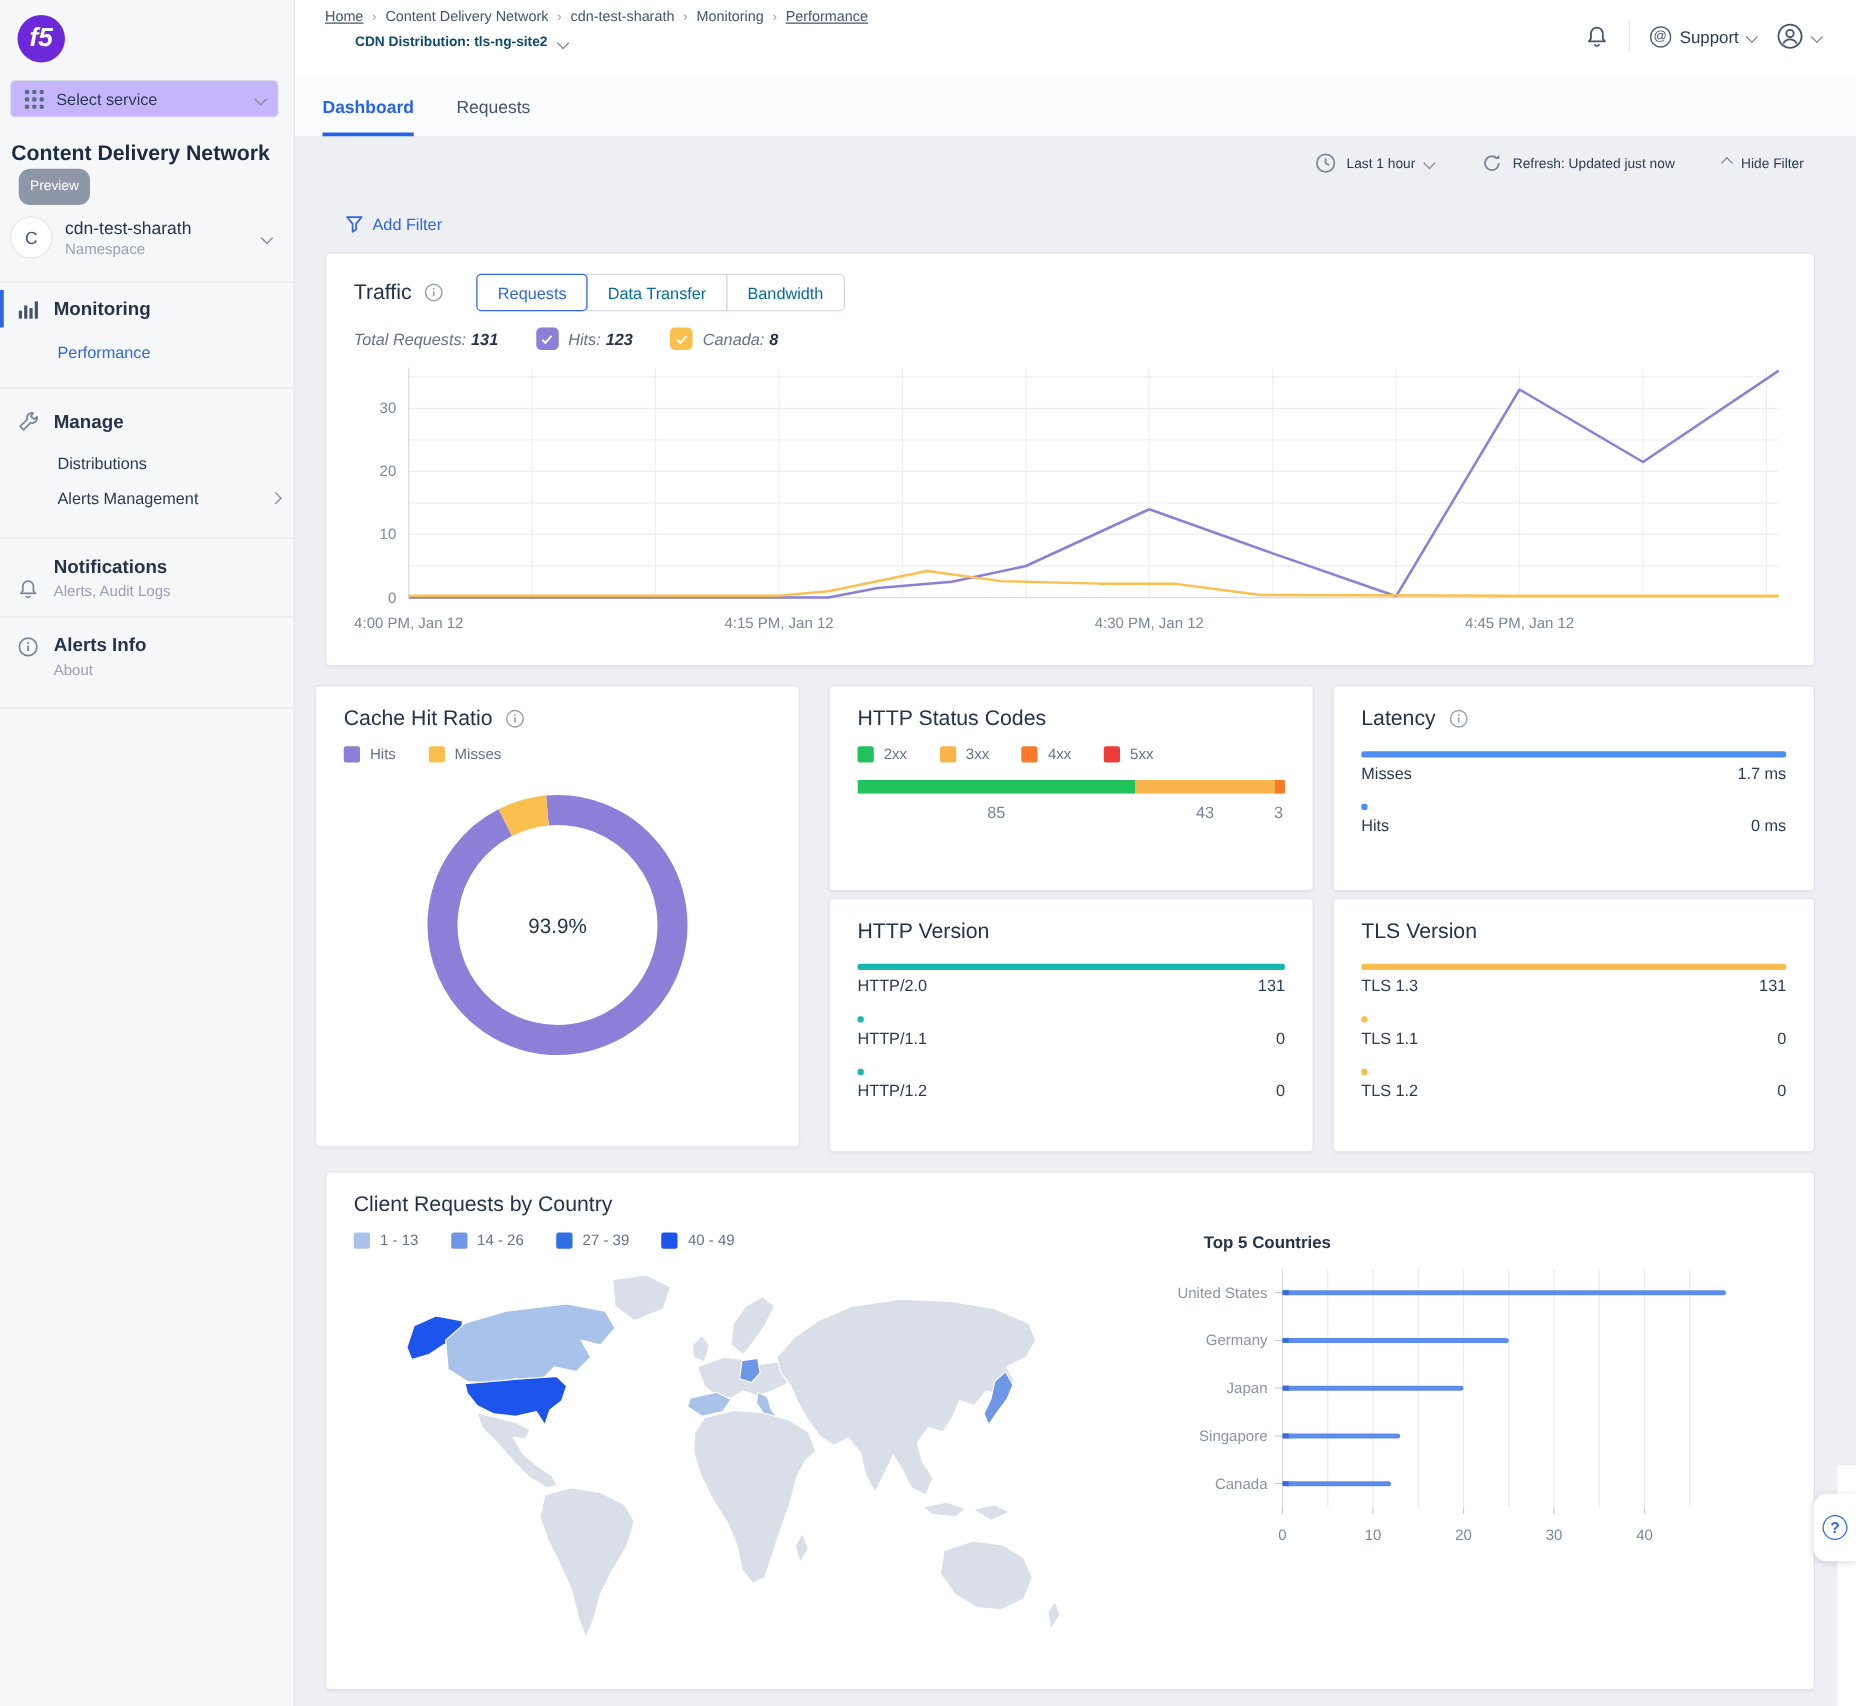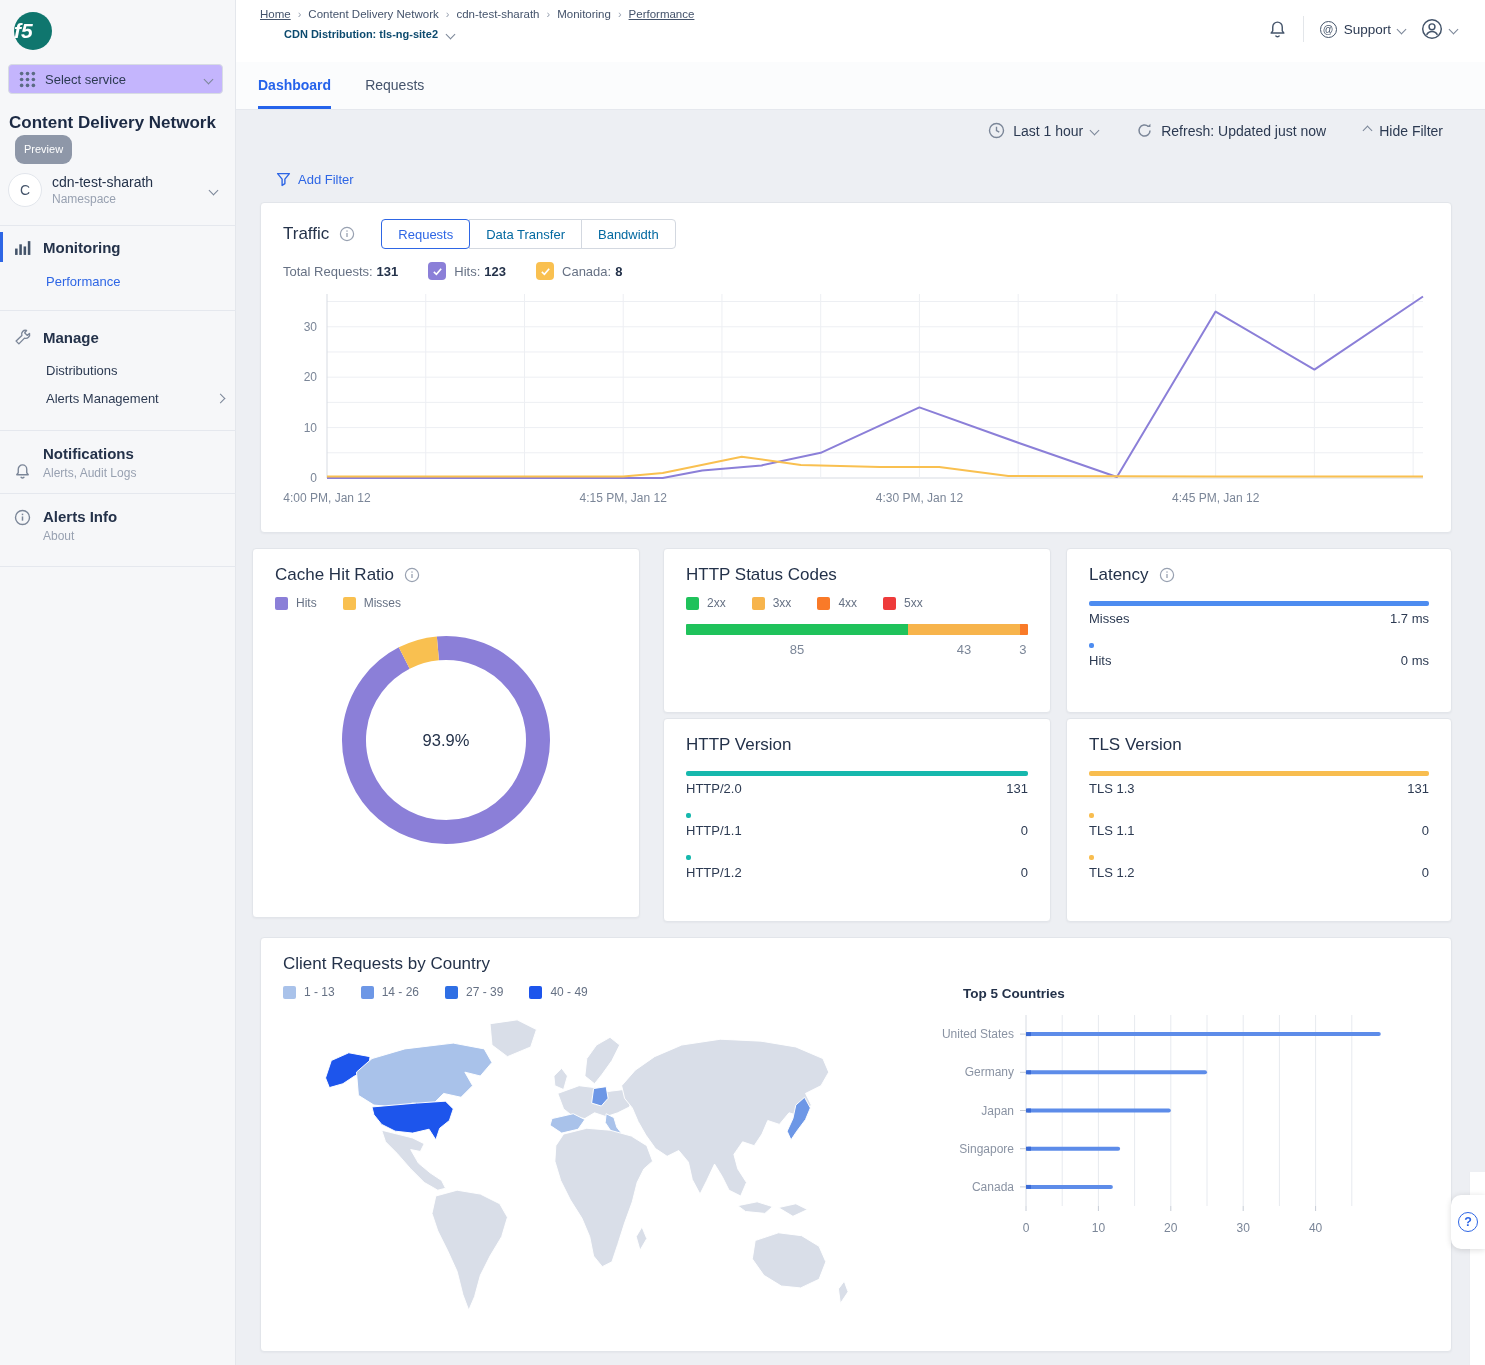--- a/index.html
+++ b/index.html
@@ -2,21 +2,21 @@
 <html><head>
 <meta charset="utf-8">
 <style>
   * { margin:0; padding:0; box-sizing:border-box; }
   html,body { width:1485px; height:1365px; }
   body { position:relative; background:#edeff3; font-family:"Liberation Sans",sans-serif; color:#24324a; overflow:hidden; }
   svg text { font-family:"Liberation Sans",sans-serif; }
 
   
   .sidebar { position:absolute; left:0; top:0; width:236px; height:100%; background:#f6f7f9; border-right:1px solid #e4e7ec; }
-  .logo { position:absolute; left:14px; top:12px; width:38px; height:38px; border-radius:50%; background:#0f766e; color:#fff; font-weight:bold; font-style:italic; font-size:21px; display:flex; align-items:center; }
+  .logo { position:absolute; left:14px; top:12px; width:38px; height:38px; border-radius:50%; background:#6d28d9; color:#fff; font-weight:bold; font-style:italic; font-size:21px; display:flex; align-items:center; justify-content:center; }
   .select-service { position:absolute; left:8px; top:64px; width:215px; height:30px; background:#c4b5fd; border:1px solid #d7dce3; border-radius:4px; display:flex; align-items:center; padding:0 10px; gap:9px; font-size:13px; color:#2c3a52; cursor:pointer; }
   .select-service .spacer { flex:1; }
   .chev { width:7px; height:7px; border-right:1.6px solid #7b8698; border-bottom:1.6px solid #7b8698; transform:rotate(45deg); display:inline-block; }
   .chev.up { transform:rotate(-135deg); }
   .chev.right { transform:rotate(-45deg); }
   .product-title { position:absolute; left:9px; top:110px; width:220px; font-size:17px; font-weight:bold; color:#1c2a44; line-height:25px; }
   .preview { display:inline-block; background:#8e97a8; color:#fff; font-size:11px; font-weight:normal; border-radius:9px; padding:2px 9px; margin-left:6px; vertical-align:2px; }
   .ns-row { position:absolute; left:8px; top:168px; width:221px; height:44px; display:flex; align-items:center; gap:10px; cursor:pointer; }
   .ns-avatar { width:34px; height:34px; border-radius:50%; background:#fff; border:1px solid #e2e6ec; color:#44546a; font-size:14px; display:flex; align-items:center; justify-content:center; }
   .ns-name { font-size:14px; color:#24324a; }
@@ -42,39 +42,39 @@
   .vdiv { width:1px; height:26px; background:#e3e6ea; }
   .at-circle { width:17px; height:17px; border:1.3px solid #44546a; border-radius:50%; font-size:10.5px; color:#44546a; display:flex; align-items:center; justify-content:center; }
   .hgroup { display:flex; align-items:center; gap:7px; font-size:13.5px; color:#2c3a52; cursor:pointer; }
 
   .tabs { position:absolute; left:236px; top:62px; width:1249px; height:48px; background:#fbfcfd; border-bottom:1px solid #e5e8ee; display:flex; align-items:stretch; gap:34px; padding-left:22px; }
   .tab { display:flex; align-items:center; font-size:14px; color:#44536b; cursor:pointer; border-bottom:3px solid transparent; padding-top:2px; }
   .tab.active { color:#2563eb; font-weight:bold; border-bottom-color:#2563eb; }
 
   
   .content { position:absolute; left:236px; top:110px; width:1249px; height:1255px; background:#edeff3; }
-  .filter-row { position:absolute; top:12px; right:42px; display:flex; gap:38px; align-items:center; font-size:14px; color:#2c3a52; }
+  .filter-row { position:absolute; top:12px; right:42px; display:flex; gap:38px; align-items:center; font-size:11px; color:#2c3a52; }
   .fitem { display:flex; align-items:center; gap:8px; cursor:pointer; }
   .add-filter { position:absolute; left:40px; top:62px; display:flex; align-items:center; gap:7px; color:#2e66e5; font-size:13px; cursor:pointer; }
 
   .card { position:absolute; background:#fff; border:1px solid #e2e5ea; border-radius:4px; box-shadow:0 1px 2px rgba(20,30,50,0.04); }
   .card-title { font-size:17px; color:#24324a; }
   .title-row { display:flex; align-items:center; gap:10px; }
 
   #card-traffic { left:24px; top:92px; width:1192px; height:331px; padding:16px 22px; }
   .seg { display:flex; margin-left:16px; }
   .seg .sbtn { height:30px; padding:0 16px; font-size:13px; background:#fff; border:1px solid #d3d8e0; color:#0369a1; cursor:pointer; margin-left:-1px; font-family:"Liberation Sans",sans-serif; }
   .seg .sbtn:first-child { border-radius:4px 0 0 4px; margin-left:0; }
   .seg .sbtn:last-child { border-radius:0 4px 4px 0; }
   .seg .sbtn.active { border:1px solid #2e66e5; color:#2e66e5; border-radius:4px; position:relative; z-index:1; }
   .tlegend { display:flex; align-items:center; gap:30px; margin-top:13px; font-size:13px; color:#667184; }
   .tlegend b { color:#24324a; margin-left:4px; }
   .cb { width:18px; height:18px; border-radius:4px; display:inline-flex; align-items:center; justify-content:center; margin-right:8px; vertical-align:-4px; cursor:pointer; }
   .cb.purple { background:#8b7fd8; } .cb.amber { background:#f9c050; }
-  .citem { display:flex; align-items:center; }
+  .citem { display:flex; align-items:center;font-style:italic; }
 
   .mini-legend { display:flex; align-items:center; gap:26px; margin-top:11px; font-size:12px; color:#667184; }
   .sw { width:13px; height:13px; border-radius:2px; display:inline-block; margin-right:8px; vertical-align:-2px; }
   .li { display:flex; align-items:center; }
 
   #card-cache { left:16px; top:438px; width:388px; height:370px; padding:16px 22px; }
   #donut-wrap { display:flex; justify-content:center; margin-top:12px; }
 
   #card-status { left:427px; top:438px; width:388px; height:165px; padding:16px 22px; }
   .stackbar { margin-top:14px; height:11px; display:flex; border-radius:1px; overflow:hidden; }

